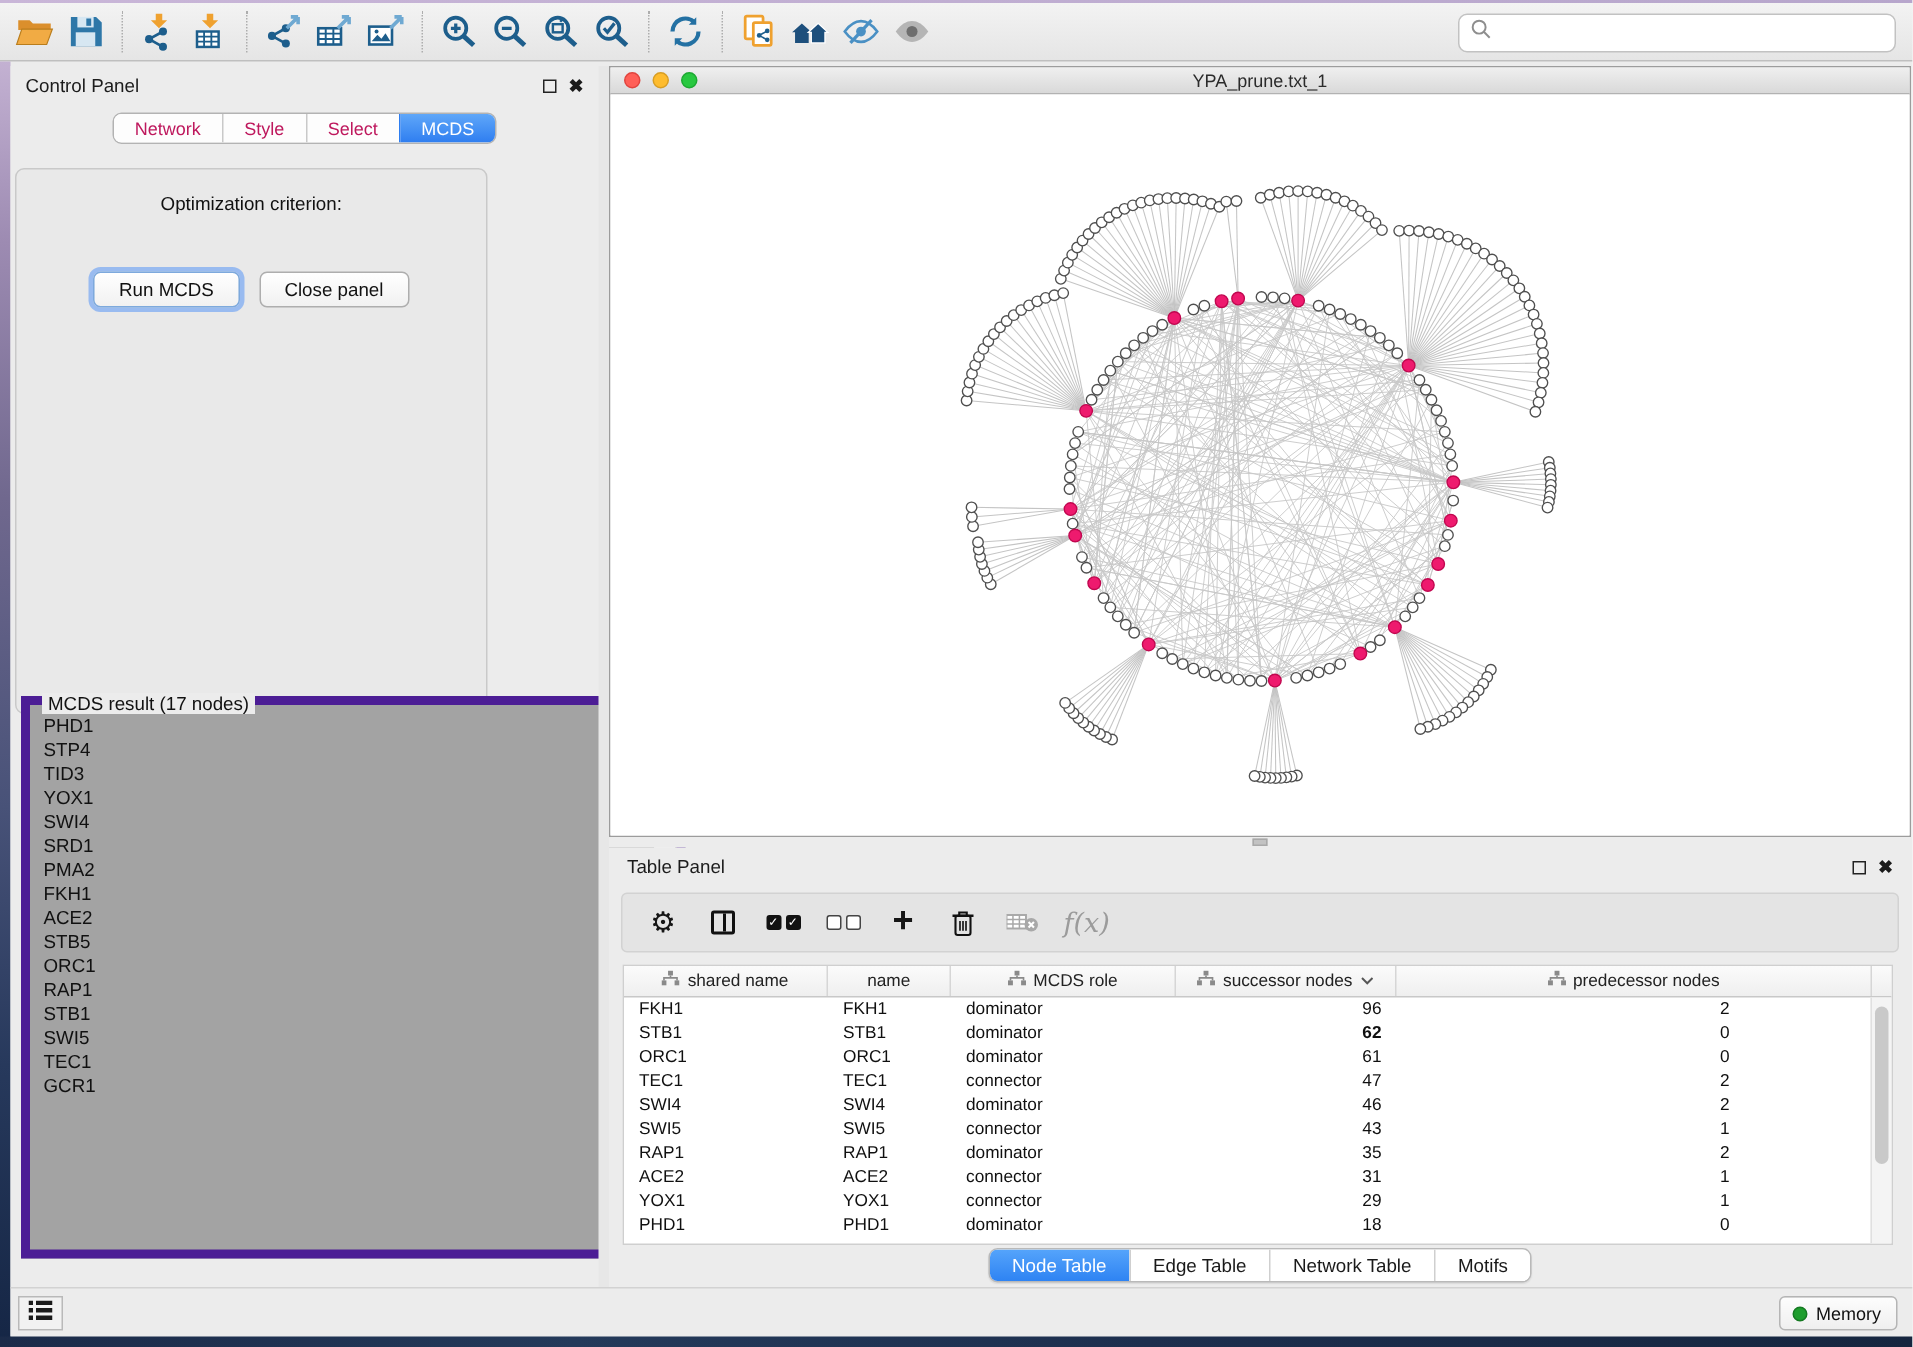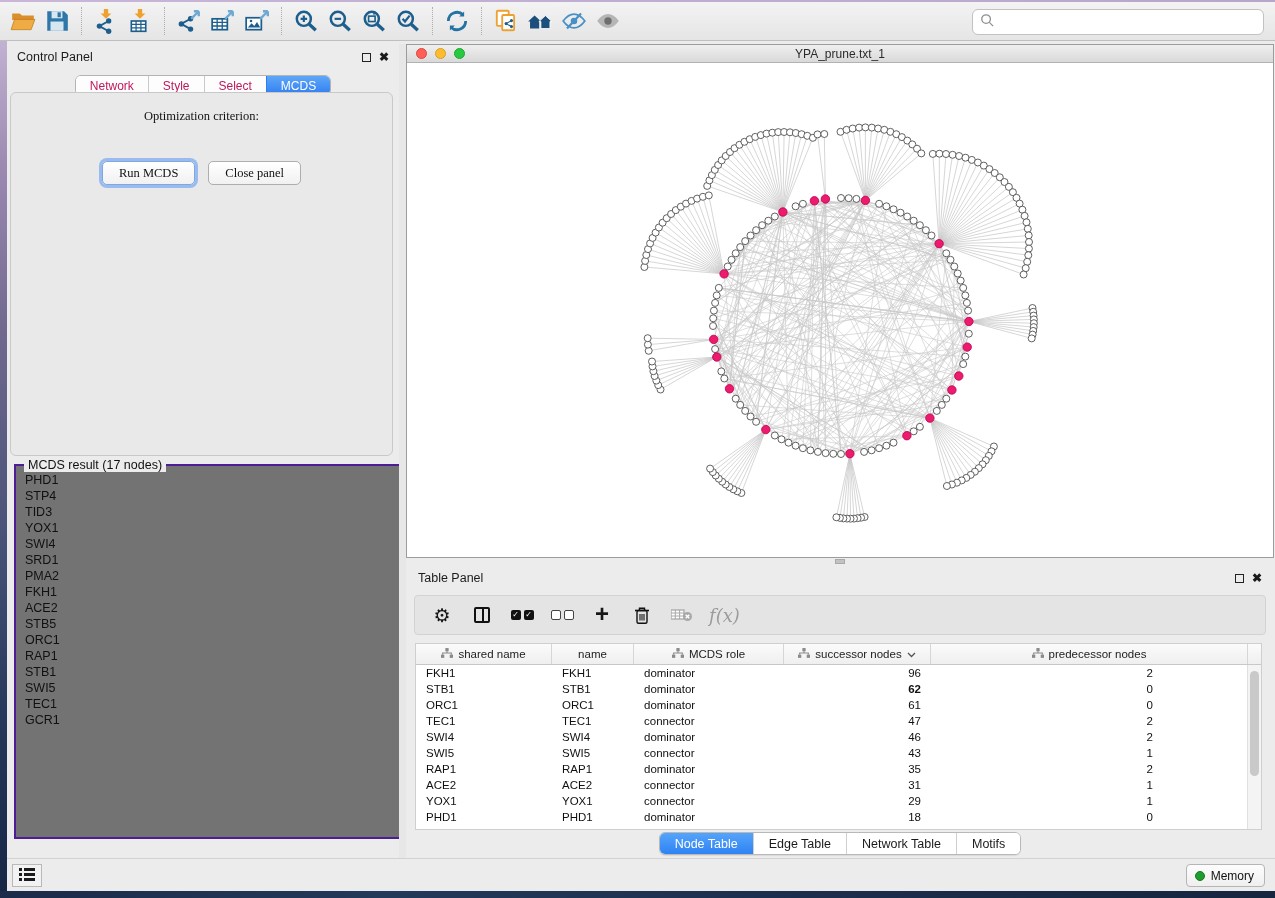--- a/index.html
+++ b/index.html
@@ -32,36 +32,36 @@
   .panel-hdr-icons { margin-left:auto; display:flex; align-items:center; gap:8px; }
   .float-box { width:9px; height:9px; border:1.5px solid #222; cursor:pointer; }
   .close-x { font-size:12px; color:#1a1a1a; font-weight:bold; cursor:pointer; line-height:1; }
 
   .seg-tabs { display:flex; justify-content:center; margin-top:5px; }
   .seg-group { display:flex; border:1px solid #b3b3b3; border-radius:6px; overflow:hidden; background:#fdfdfd; height:21px; }
   .seg-tab { padding:0 14px; font-size:12px; color:#be185d; display:flex; align-items:center; border-left:1px solid #c9c9c9; cursor:pointer; background:#fdfdfd; }
   .seg-tab:first-child { border-left:none; }
   .seg-tab.active { background:linear-gradient(#5fa7f9,#2f7ef0); color:#fff; border-left-color:#2f7ef0; }
 
-  .cp-toolarea { position:absolute; left:3px; top:48px; width:383px; height:364px;
-    background:#e9e9e9; border:1px solid #c9c9c9; border-radius:6px;font-family:Liberation Serif, serif; }
+  .cp-toolarea { position:absolute; left:3px; top:68px; width:315px; height:364px;
+    background:#e9e9e9; border:1px solid #c9c9c9; border-radius:6px; }
   .opt-label { text-align:center; margin-top:16px; font-size:12.5px; color:#111; }
   .dropdown { position:absolute; left:38px; top:34px; width:314px; height:25px; background:#fff;
     border:1px solid #b6b6b6; border-radius:5px; display:flex; align-items:center; cursor:pointer; }
   .dropdown .val { flex:1; font-size:12.5px; color:#111; padding-left:10px; white-space:nowrap; overflow:hidden; }
   .dd-stepper { width:19px; height:21px; margin-right:2px; border-radius:4px;
     background:linear-gradient(#6aaef9,#2d6ef0); display:flex; flex-direction:column; align-items:center; justify-content:center; gap:1px; }
   .dd-stepper span { color:#fff; font-size:6px; line-height:5px; }
   .cp-buttons { position:absolute; left:0; top:68px; width:100%; display:flex; justify-content:center; gap:13px; }
   .btn { height:24px; padding:0 16px; background:linear-gradient(#ffffff,#f1f1f1); border:1px solid #aeaeae;
     border-radius:5px; font-size:12.5px; color:#111; display:flex; align-items:center; cursor:pointer; }
   .btn.focus-ring { box-shadow:0 0 0 3px rgba(88,150,245,.55); border-color:#7da9dd; }
 
   .mcds-fieldset { position:absolute; left:7px; top:420px; width:443px; height:375px;
-    border:2px solid #4c1d95; background:#737373; }
+    border:6px solid #4c1d95; background:#a3a3a3; }
   .mcds-legend { position:absolute; left:8px; top:-8px; background:#ececec; padding:0 4px; font-size:12.5px; color:#111; }
   .mcds-list { position:absolute; left:1px; top:6px; bottom:1px; right:16px; overflow:hidden; }
   .mcds-list div { font-size:12.5px; color:#111; line-height:16px; padding-left:8px; cursor:default; }
   .mcds-scroll { position:absolute; right:1px; top:1px; bottom:1px; width:14px; background:#f7f7f7; border-left:1px solid #ececec; }
 
   
   .vdivider { position:absolute; left:399px; top:44px; width:7px; height:814px; background:#e7e7e7; cursor:col-resize; }
   .hdivider { position:absolute; left:406px; top:558px; width:868px; height:7px; background:#ececec; cursor:row-resize; }
   .hdivider .handle { position:absolute; left:50%; top:1px; width:10px; height:5px; margin-left:-5px; background:#c2c2c2; border:1px solid #a9a9a9; }
 

